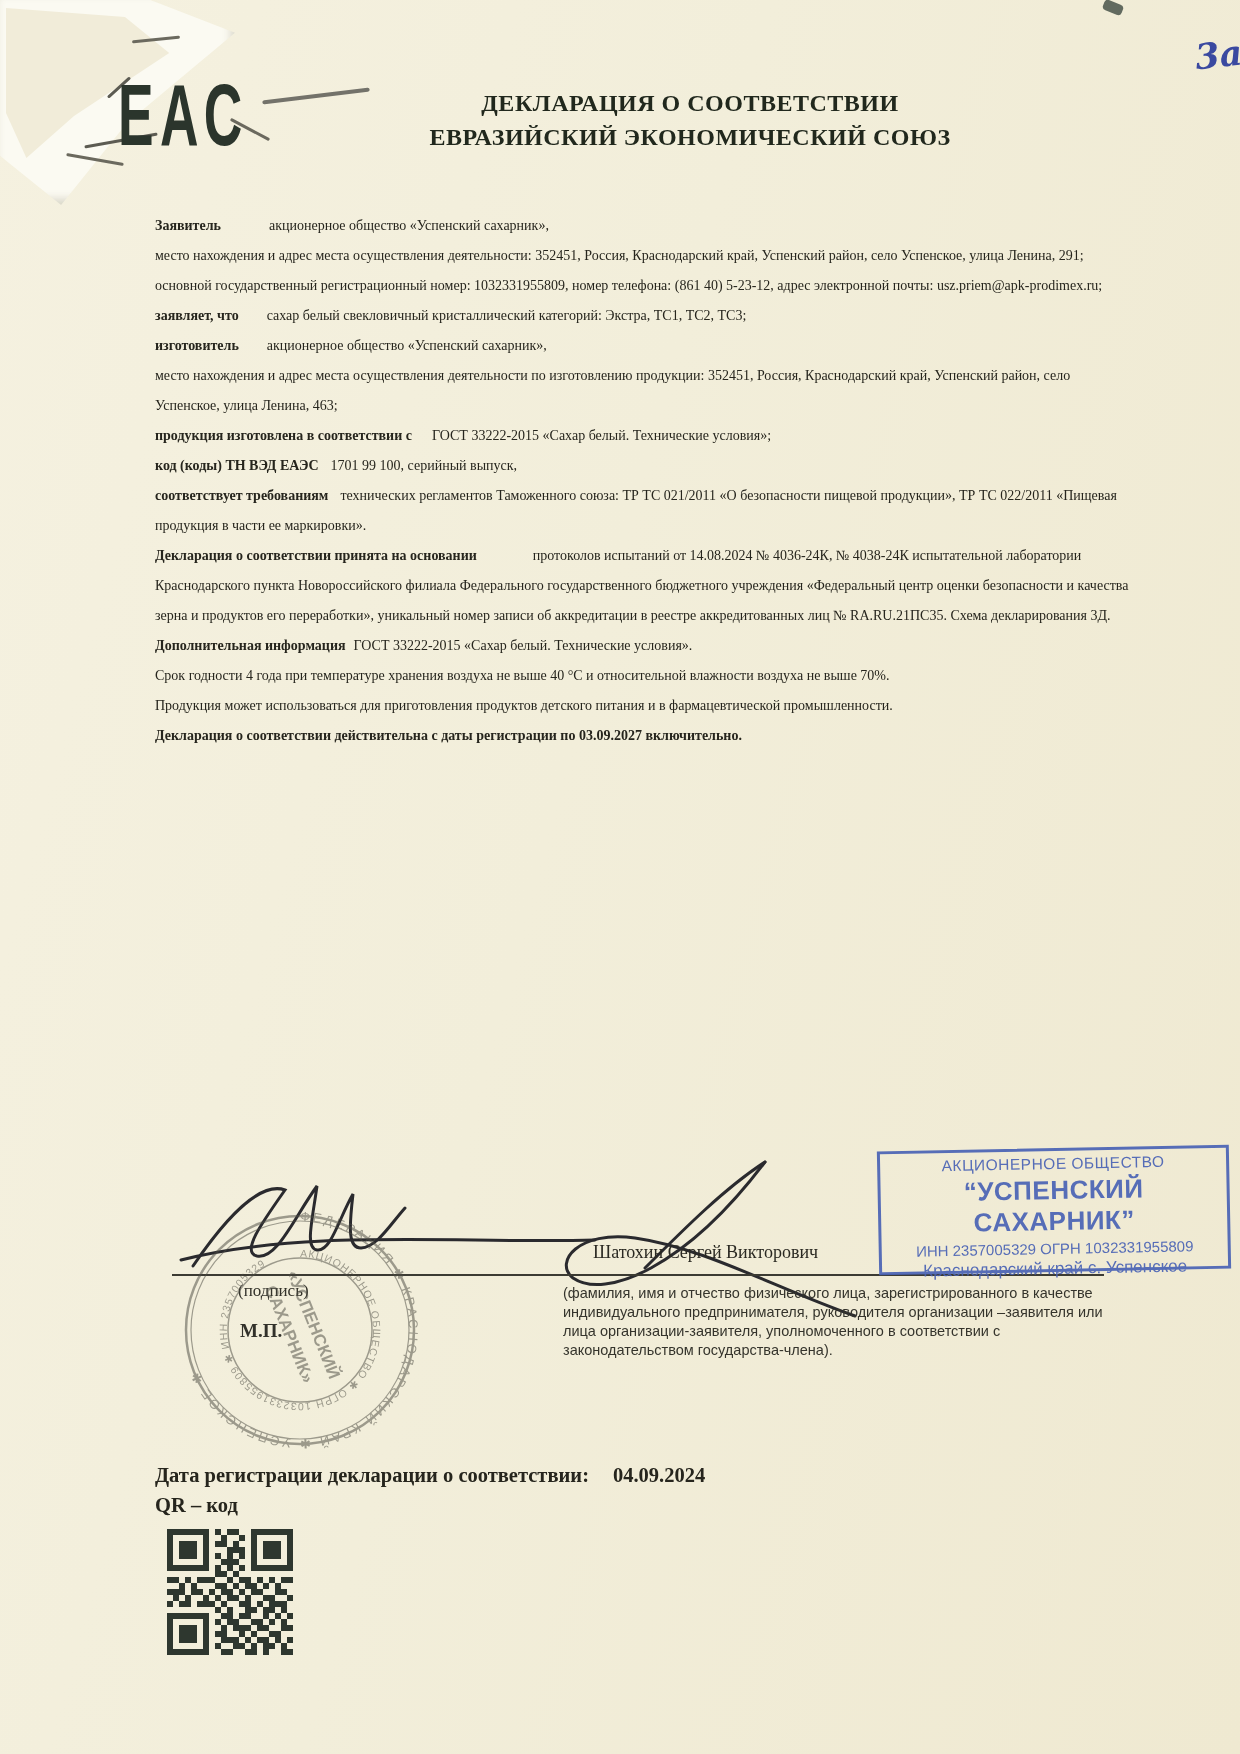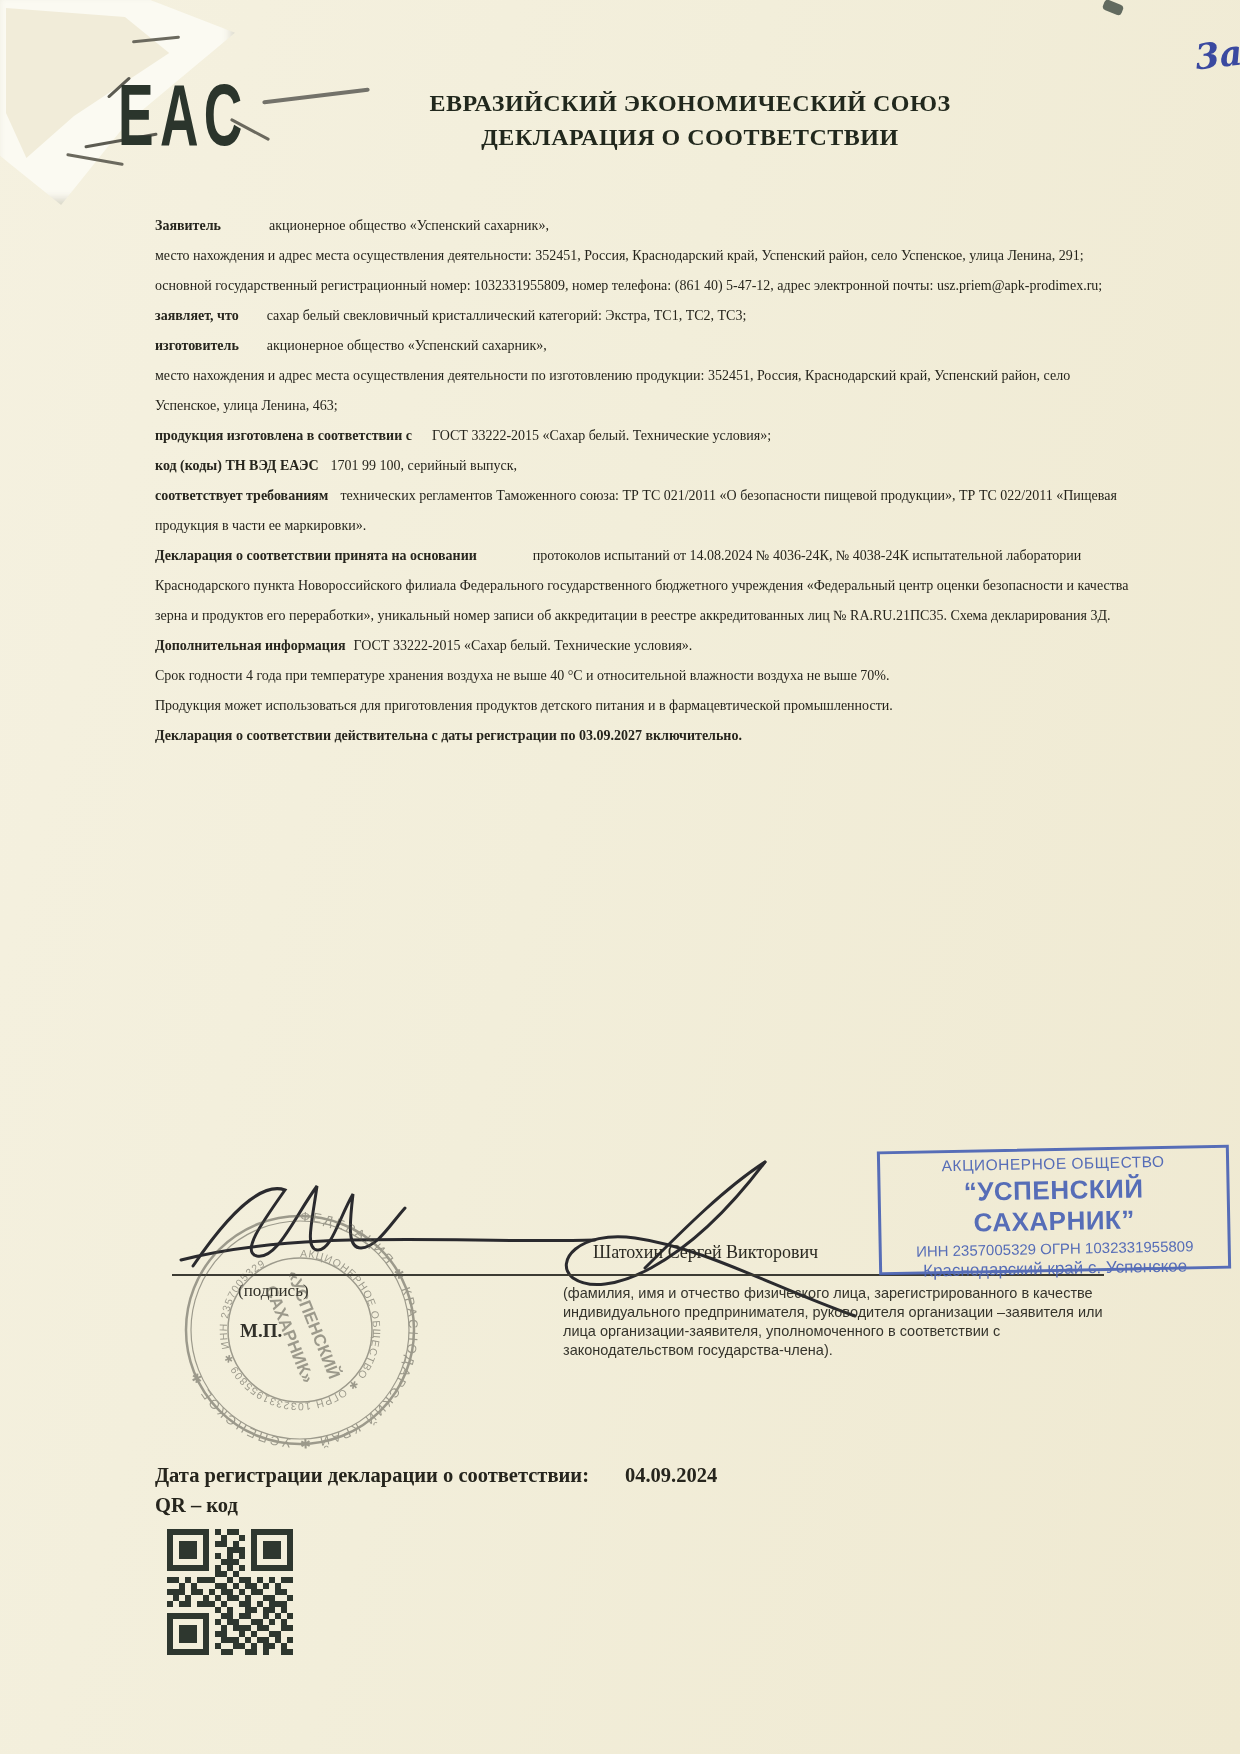--- a/index.html
+++ b/index.html
@@ -80,21 +80,21 @@
     font-family:"Liberation Sans", sans-serif;padding-top:4px;box-sizing:border-box;}
   .bs1{font-size:15.5px;letter-spacing:.5px;}
   .bs2{font-size:26px;font-weight:700;letter-spacing:.5px;margin-top:2px;}
   .bs3{font-size:15px;margin-top:3px;}
   .bs4{font-size:17px;margin-top:2px;}
 
   
   .reg-number{position:absolute;left:155px;top:1398px;font-size:20.5px;font-weight:700;}
   .reg-date{position:absolute;left:155px;top:1464px;font-size:20.5px;font-weight:700;}
   .reg-val{margin-left:14px;}
-  .date-val{margin-left:36px;}
+  .date-val{margin-left:24px;}
   .qr-label{position:absolute;left:155px;top:1494px;font-size:20.5px;font-weight:700;}
   .qr-box{position:absolute;left:167px;top:1529px;}
   .qr-row{display:flex;height:6px;}
   .qr-cell{width:6px;height:6px;}
   .qr-cell.dark{background:#2e372f;}
 </style>
 </head>
 <body>
 
 <div class="page">
@@ -107,28 +107,28 @@
   <div class="scratch sc-d"></div>
   <div class="scratch sc-e"></div>
   <div class="scratch sc-f"></div>
   <div class="blob"></div>
 
   <div class="eac">ЕАС</div>
 
   <div class="hand-note">3а</div>
 
   <div class="title">
+    <div>ДЕКЛАРАЦИЯ О СООТВЕТСТВИИ</div>
     <div>ЕВРАЗИЙСКИЙ ЭКОНОМИЧЕСКИЙ СОЮЗ</div>
-    <div>ДЕКЛАРАЦИЯ О СООТВЕТСТВИИ</div>
   </div>
 
   <div class="content">
     <p class="mb19">
       <span class="lead g48">Заявитель</span><span>акционерное общество «Успенский сахарник»,</span>
-      <span class="block">место нахождения и адрес места осуществления деятельности: 352451, Россия, Краснодарский край, Успенский район, село Успенское, улица Ленина, 291; основной государственный регистрационный номер: 1032331955809, номер телефона: (861 40) 5-47-12, адрес электронной почты: usz.priem@apk-prodimex.ru;</span>
+      <span class="block">место нахождения и адрес места осуществления деятельности: 352451, Россия, Краснодарский край, Успенский район, село Успенское, улица Ленина, 291; основной государственный регистрационный номер: 1032331955809, номер телефона: (861 40) 5-23-12, адрес электронной почты: usz.priem@apk-prodimex.ru;</span>
     </p>
     <p class="mb18">
       <span class="lead g28">заявляет, что</span><span>сахар белый свекловичный кристаллический категорий: Экстра, ТС1, ТС2, ТС3;</span>
     </p>
     <p class="mb13">
       <span class="lead g28">изготовитель</span><span>акционерное общество «Успенский сахарник»,</span>
       <span class="block">место нахождения и адрес места осуществления деятельности по изготовлению продукции: 352451, Россия, Краснодарский край, Успенский район, село Успенское, улица Ленина, 463;</span>
     </p>
     <p class="mb15">
       <span class="lead g20">продукция изготовлена в соответствии с</span><span>ГОСТ 33222-2015 «Сахар белый. Технические условия»;</span>

